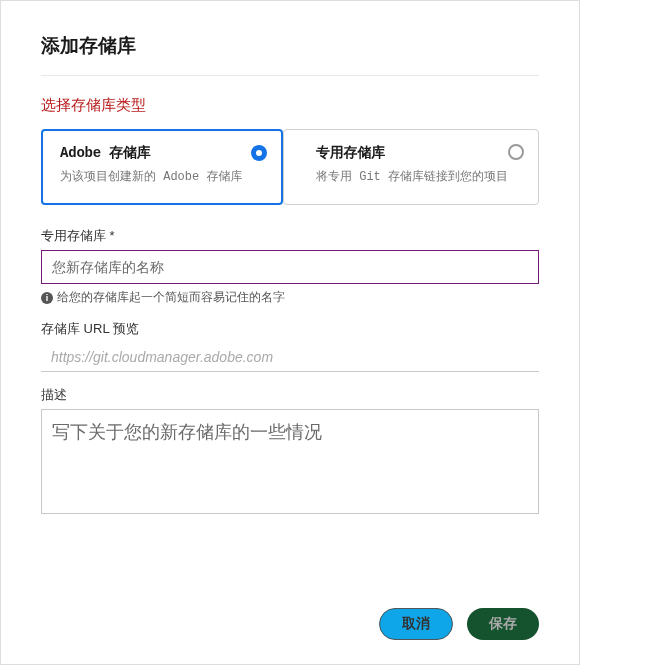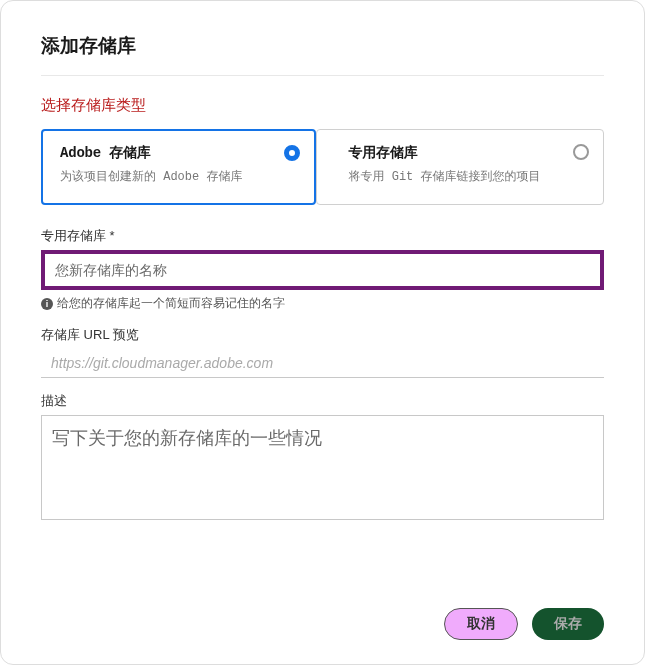--- a/index.html
+++ b/index.html
@@ -1,40 +1,40 @@
 <!DOCTYPE html>
 <html><head>
 <meta charset="utf-8">
 <style>
 * { box-sizing: border-box; margin: 0; padding: 0; }
 body { font-family: -apple-system, BlinkMacSystemFont, "Segoe UI", Arial, sans-serif; background: #fff; }
-.dialog { width: 645px; height: 665px; border: 1px solid #ddd; border-radius: 13px; padding: 32px 40px 24px 40px; display: flex; flex-direction: column; }
+.dialog { width: 580px; height: 665px; border: 1px solid #ddd; border-radius: 0; padding: 32px 40px 24px 40px; display: flex; flex-direction: column; }
 .dialog-title { font-size: 19px; font-weight: 700; color: #1a1a1a; margin-bottom: 16px; }
 .divider { border: none; border-top: 1px solid #e8e8e8; margin-bottom: 20px; }
 .section-label { font-size: 15px; color: #b91c1c; margin-bottom: 14px; }
 .card-row { display: flex; margin-bottom: 22px; }
 .card { flex: 1; border: 1px solid #d0d0d0; border-radius: 4px; padding: 14px 18px 18px 32px; position: relative; cursor: pointer; }
 .card.selected { border: 2px solid #1473e6; padding: 13px 17px 17px 17px; }
 .card-title { font-size: 14px; font-weight: 700; color: #1a1a1a; margin-bottom: 6px; font-family: "Courier New", monospace; letter-spacing: -0.2px; }
 .card-desc { font-size: 12px; color: #777; line-height: 1.5; font-family: "Courier New", monospace; }
 .radio { position: absolute; top: 14px; right: 14px; width: 16px; height: 16px; border-radius: 50%; }
 .radio.selected { border: 5px solid #1473e6; background: #fff; }
 .radio.unselected { border: 2px solid #999; background: #fff; }
 .field-label { font-size: 13px; color: #333; margin-bottom: 5px; }
-.input-text { width: 100%; border: 4px solid #701a75; padding: 8px 10px; font-size: 14px; color: #0f172a; outline: none; font-family: inherit; }
+.input-text { width: 100%; border: 1px solid #701a75; padding: 8px 10px; font-size: 14px; color: #0f172a; outline: none; font-family: inherit; }
 .input-text::placeholder { color: #6a6a6a; }
 .hint { font-size: 12px; color: #555; margin-top: 5px; display: flex; align-items: center; gap: 4px; }
 .info-icon { width: 12px; height: 12px; display: inline-flex; align-items: center; justify-content: center; background: #555; color: #fff; border-radius: 50%; font-size: 9px; font-weight: bold; font-style: normal; }
 .field-block { margin-bottom: 14px; }
 .readonly-input { width: 100%; border: none; border-bottom: 1px solid #c8c8c8; padding: 6px 10px; font-size: 14px; color: #aaa; font-style: italic; background: transparent; }
 .textarea { width: 100%; border: 1px solid #c8c8c8; padding: 10px; font-size: 18px; color: #333; resize: none; height: 105px; font-family: inherit; }
 .textarea::placeholder { color: #6a6a6a; }
 .footer { margin-top: auto; display: flex; justify-content: flex-end; gap: 14px; padding-top: 20px; }
 .btn { border-radius: 20px; padding: 6px 22px; font-size: 14px; cursor: pointer; }
-.btn-secondary { background: #f0abfc; border: 1.5px solid #555; color: #333; font-weight: 600; }
+.btn-secondary { background: #0ea5e9; border: 1.5px solid #555; color: #333; font-weight: 600; }
 .btn-primary { background: #14532d; border: none; color: #aaa; font-weight: 600; }
 </style>
 </head>
 <body>
 
 <div class="dialog">
   <h2 class="dialog-title">添加存储库</h2>
   <hr class="divider">
 
   <div class="section-label">选择存储库类型</div>

